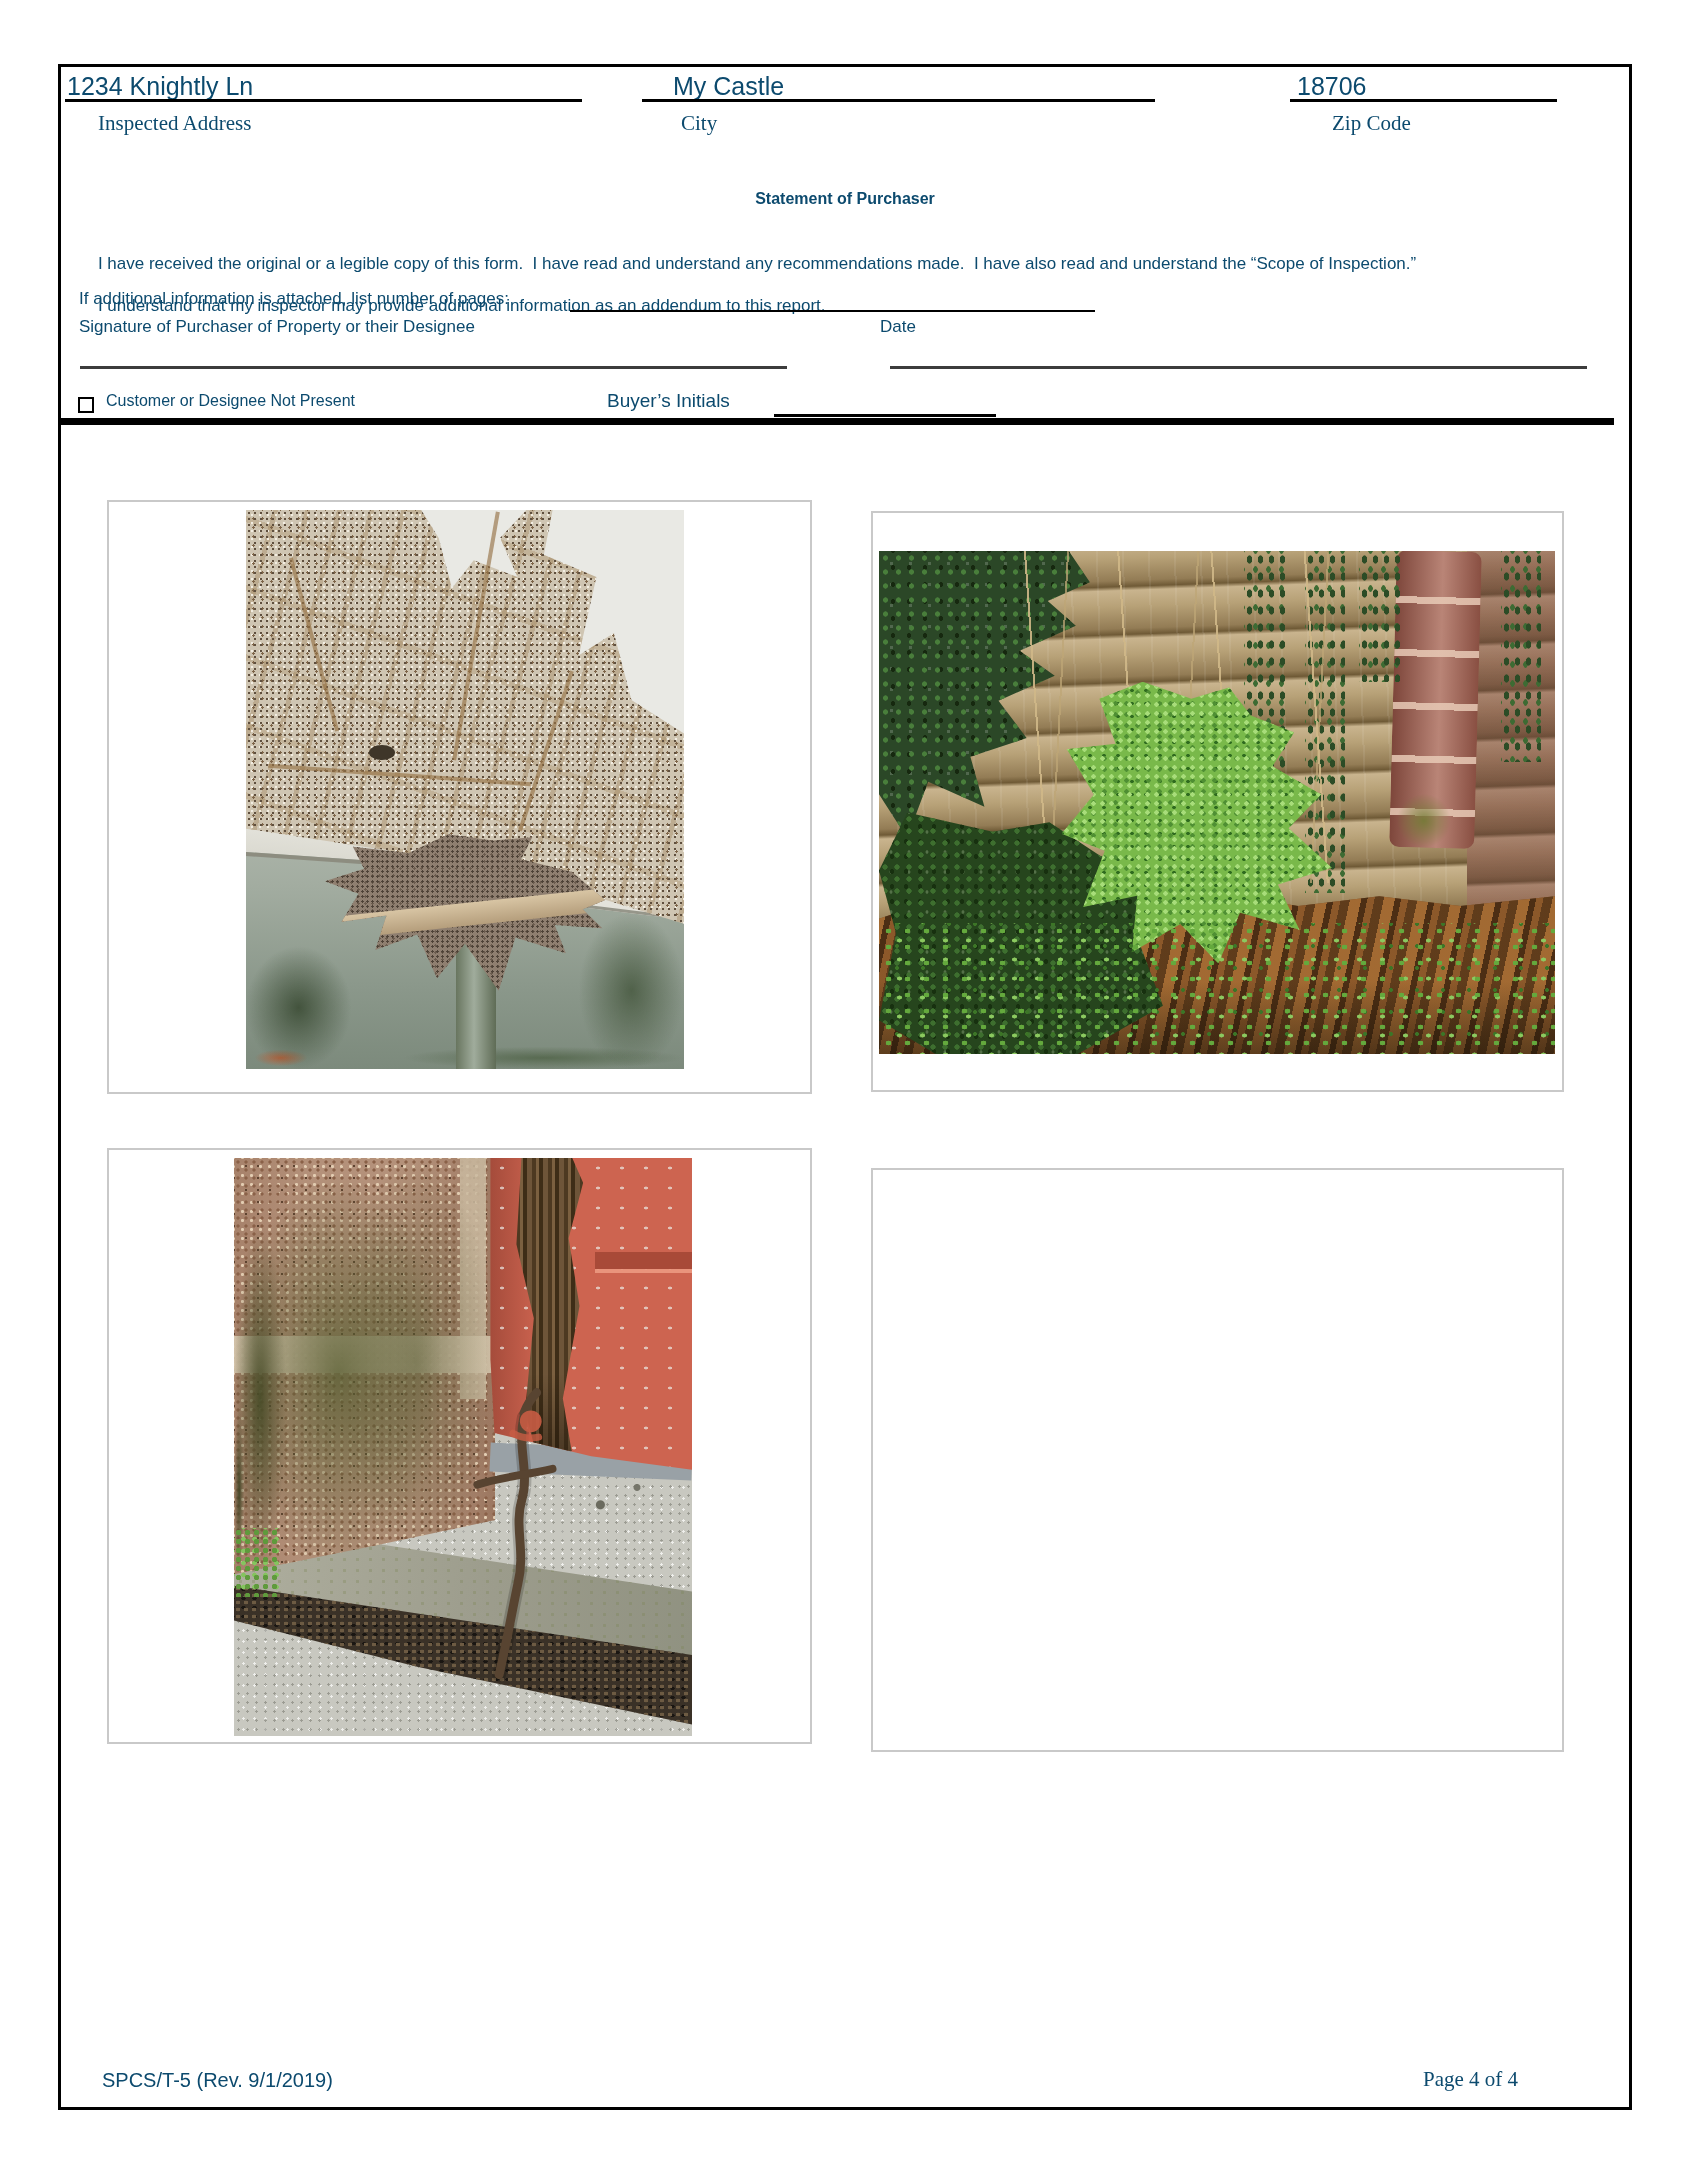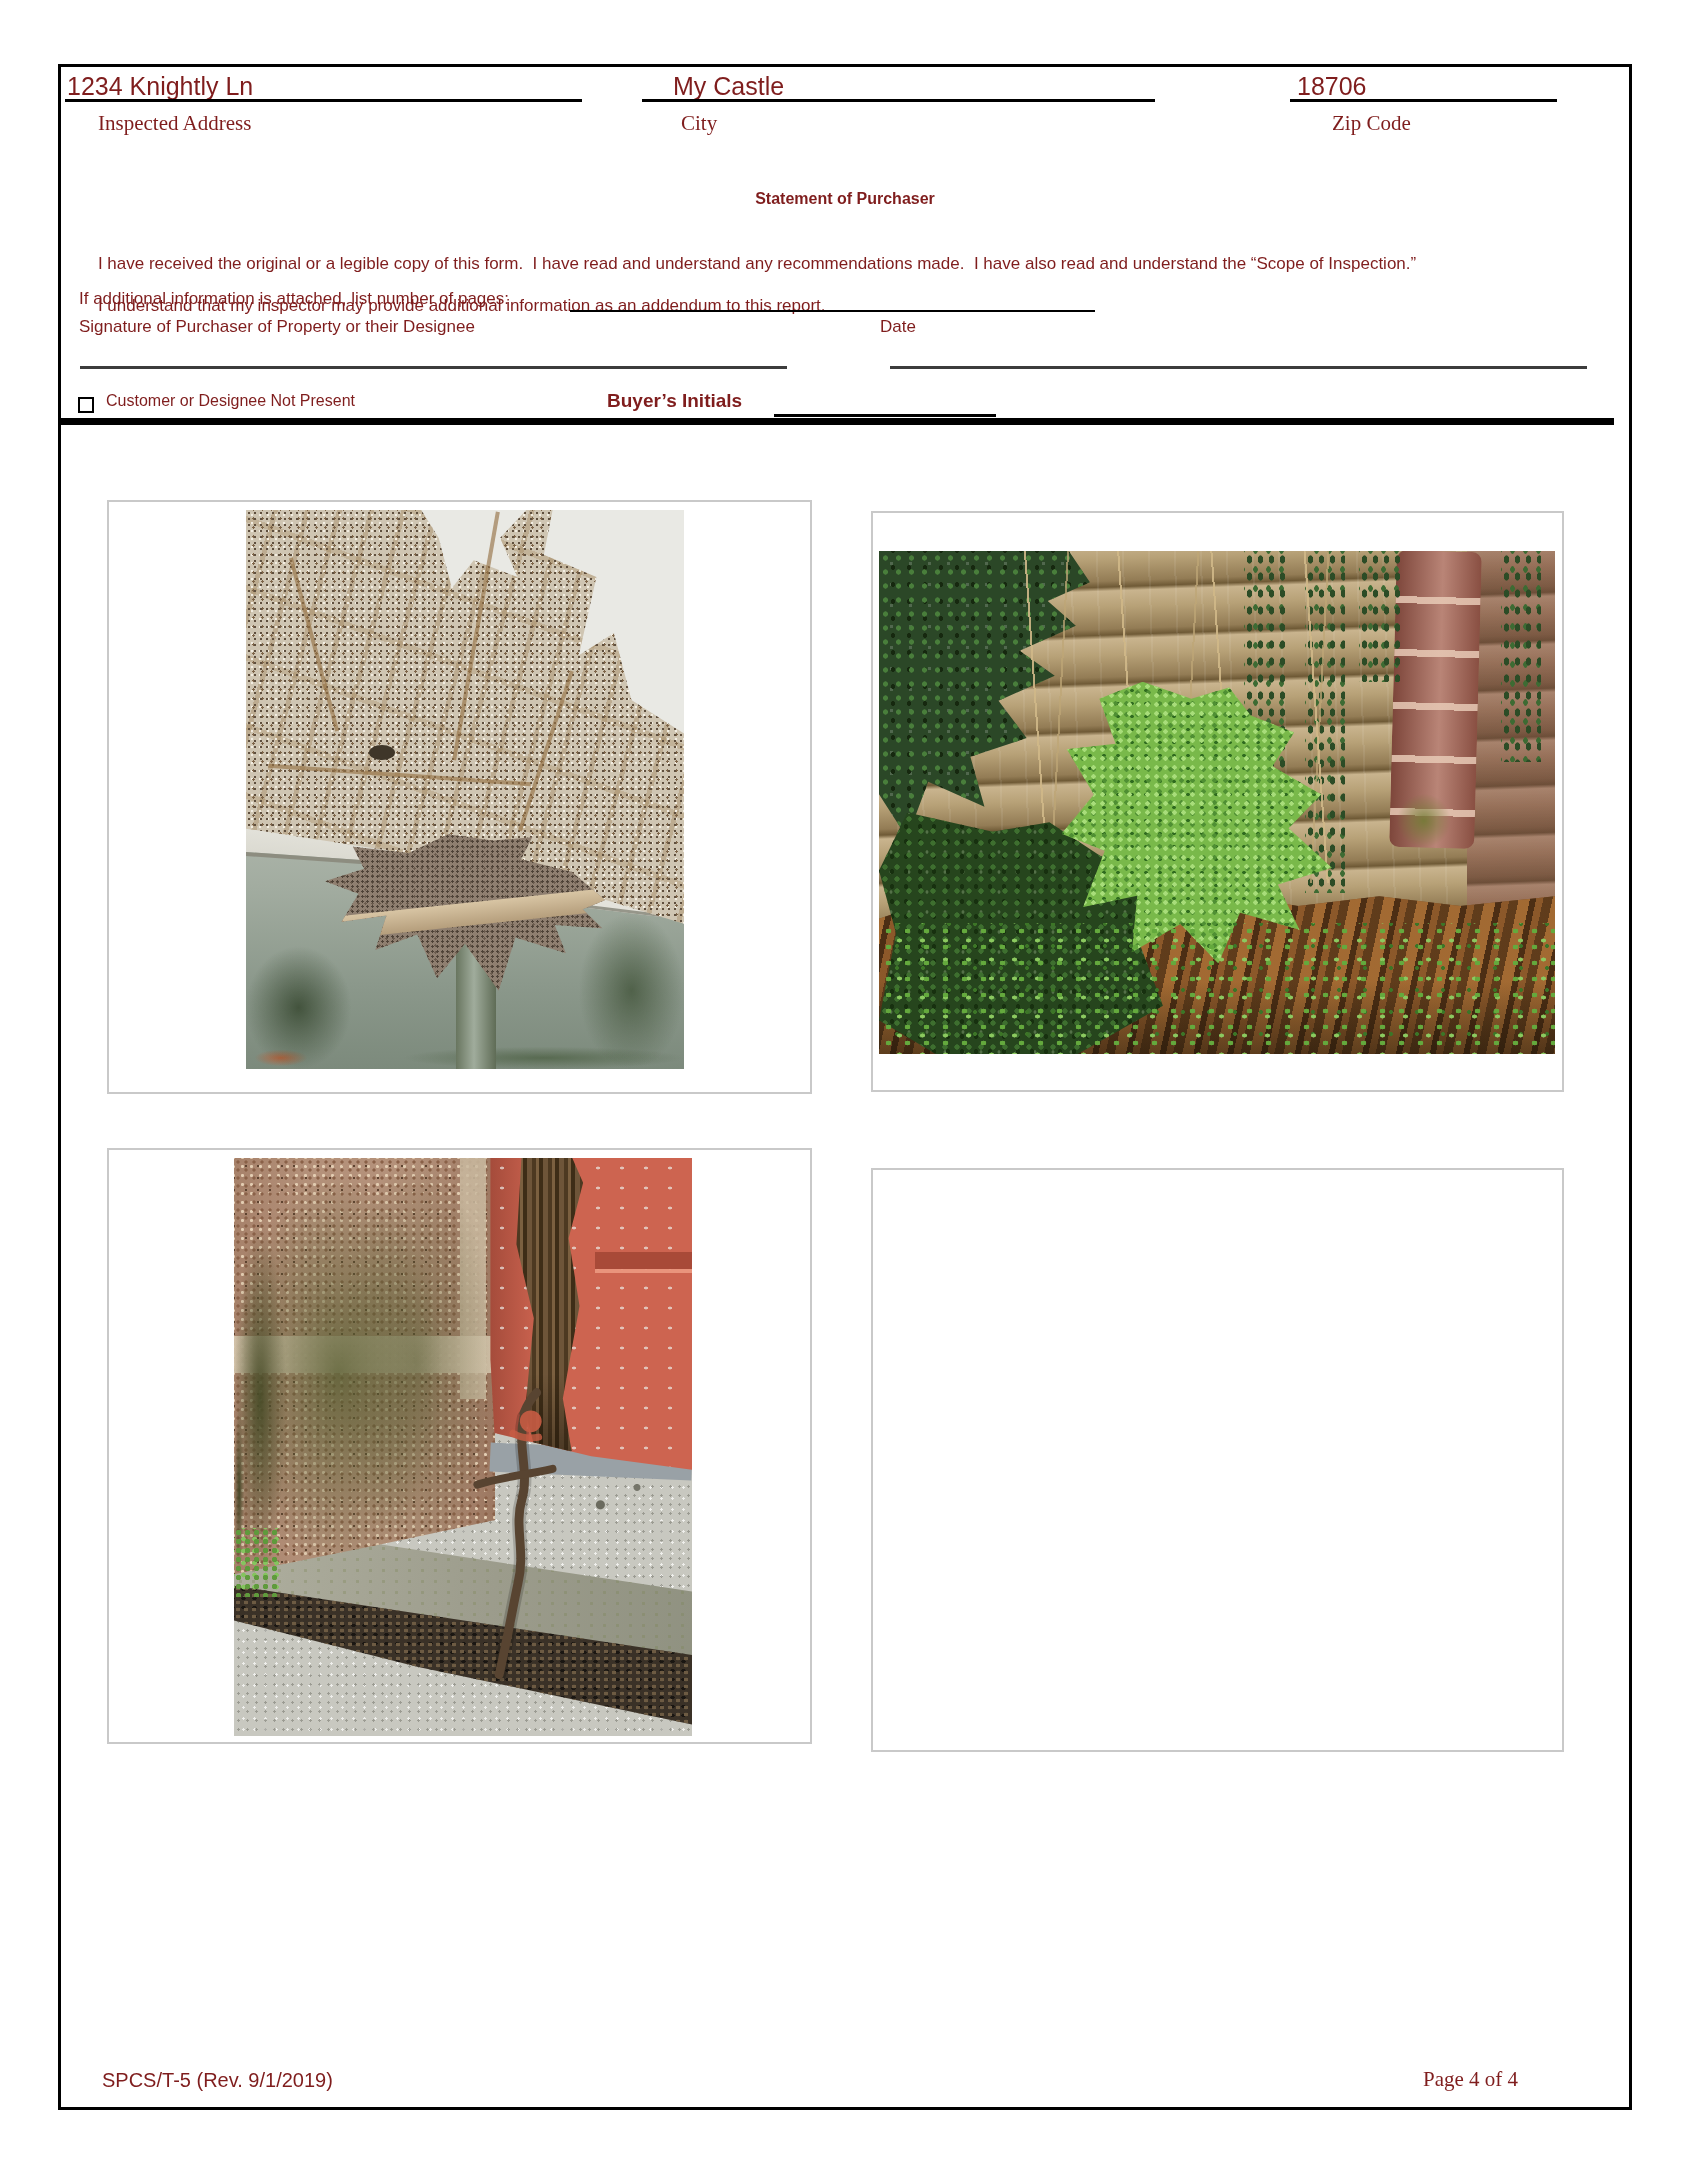--- a/index.html
+++ b/index.html
@@ -1,17 +1,17 @@
 <!DOCTYPE html>
 <html><head>
 <meta charset="utf-8">
 <style>
   html,body{margin:0;padding:0;background:#ffffff;}
   .page{position:relative;width:1683px;height:2178px;background:#fff;
-        font-family:"Liberation Sans",sans-serif;color:#7f1d1d;overflow:hidden;}
+        font-family:"Liberation Sans",sans-serif;color:#0c4a6e;overflow:hidden;}
   .abs{position:absolute;}
 
   
   .frame{left:58px;top:64px;width:1574px;height:2046px;border:3px solid #000;box-sizing:border-box;}
   .rule{background:#000;}
   .u1{left:65px;top:99px;width:517px;height:3px;}
   .u2{left:642px;top:99px;width:513px;height:3px;}
   .u3{left:1290px;top:99px;width:267px;height:3px;}
   .attach-line{left:570px;top:310px;width:525px;height:2px;}
   .sigline-a{left:80px;top:366px;width:707px;height:3px;background:#3c3c3c;}
@@ -26,21 +26,21 @@
   .l1{left:98px;top:109px;} .l2{left:681px;top:109px;} .l3{left:1332px;top:109px;}
 
   
   .stmt-title{left:58px;top:190px;width:1574px;text-align:center;font-size:16px;font-weight:bold;}
   .stmt-body{left:79px;top:232px;width:1525px;font-size:17px;line-height:21px;white-space:pre-wrap;}
   .attach-label{left:79px;top:289px;font-size:17px;}
   .sig-label{left:79px;top:317px;font-size:17px;}
   .date-label{left:880px;top:317px;font-size:17px;}
   .checkbox{left:78px;top:397px;width:12px;height:12px;border:2px solid #000;background:#fff;}
   .cb-label{left:106px;top:392px;font-size:16px;}
-  .init-label{left:607px;top:390px;font-size:19px;font-weight:bold;}
+  .init-label{left:607px;top:390px;font-size:19px;font-weight:normal;}
 
   
   .pbox{border:2px solid #c9c9c9;box-sizing:border-box;background:#fff;}
   .b1{left:107px;top:500px;width:705px;height:594px;}
   .b2{left:871px;top:511px;width:693px;height:581px;}
   .b3{left:107px;top:1148px;width:705px;height:596px;}
   .b4{left:871px;top:1168px;width:693px;height:584px;}
   .photo{position:absolute;overflow:hidden;}
   .photo *{position:absolute;}
   .p1{left:137px;top:8px;width:438px;height:559px;background:#9aa79a;}

